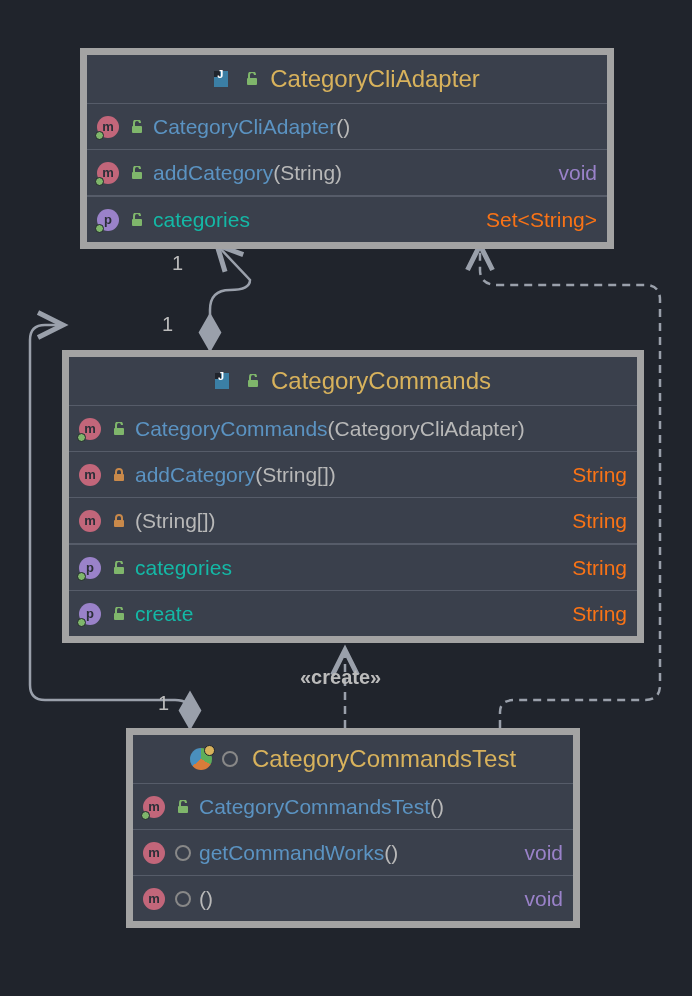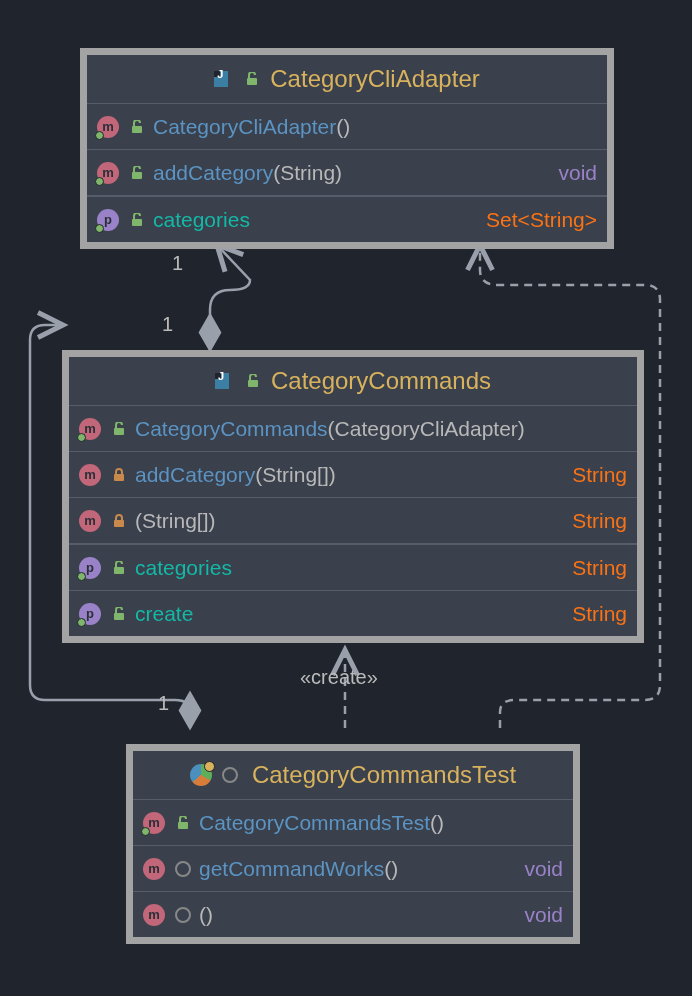--- a/index.html
+++ b/index.html
@@ -112,21 +112,21 @@
 
   <path d="M500,728 L500,712 Q500,700 515,700
            L645,700 Q660,700 660,685
            L660,300 Q660,285 645,285
            L498,285 Q480,285 480,270 L480,245" fill="none" stroke="#9aa0ab" stroke-width="2.5" stroke-dasharray="8 6" marker-end="url(#arrowOpen)"></path>
 </svg>
 
 <div class="mult" style="left:172px;top:252px;">1</div>
 <div class="mult" style="left:162px;top:313px;">1</div>
 <div class="mult" style="left:158px;top:692px;">1</div>
-<div class="stereo" style="left:300px;top:666px;">«create»</div>
+<div class="stereo" style="left:300px;top:666px;font-weight:bold;">«create»</div>
 
 <div class="uml-class" style="left:80px;top:48px;width:520px;">
   <div class="uml-header">
     <span class="ficon j">
         <span class="fold"></span>
       </span>
     <span class="vis">
       <svg width="14" height="14">
           <path d="M4 6 V3 a3 3 0 0 1 6 0" fill="none" stroke="#7fb66b" stroke-width="2"></path>
           <rect x="2" y="6" width="10" height="7" rx="1" fill="#7fb66b"></rect>
@@ -275,21 +275,21 @@
           <rect x="2" y="6" width="10" height="7" rx="1" fill="#7fb66b"></rect>
         </svg>
       </span>
       <span style="width:8px"></span>
     <span class="name-pink">create</span>
     <span class="spacer"></span>
     <span class="ret-type">String</span>
   </div>
 </div>
 
-<div class="uml-class" style="left:126px;top:744px;width:440px;">
+<div class="uml-class" style="left:126px;top:728px;width:440px;">
   <div class="uml-header">
     <span class="chart-c"></span>
     <span class="ring"></span>
     <span>CategoryCommandsTest</span>
   </div>
 
   <div class="row">
     <span class="badge badge-m">m<span class="dot"></span></span>
       <span style="width:10px"></span>
     <span class="vis">

